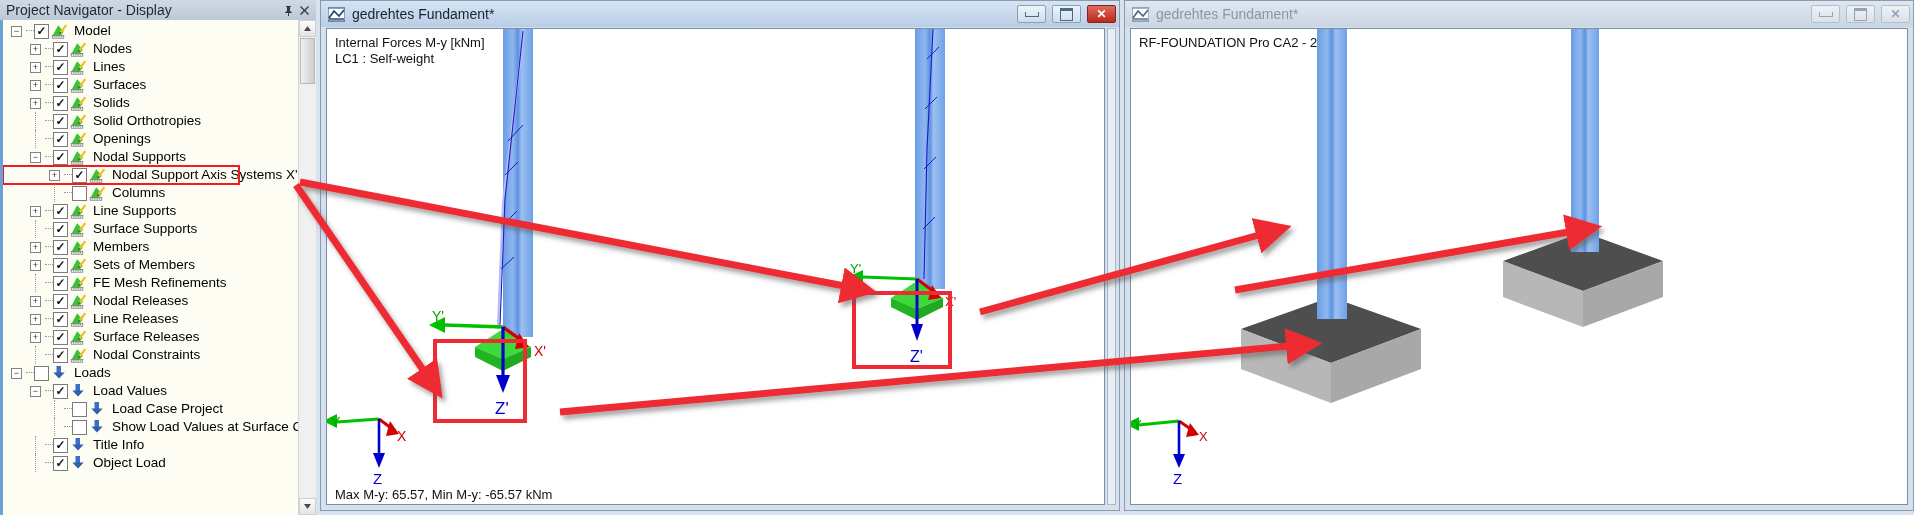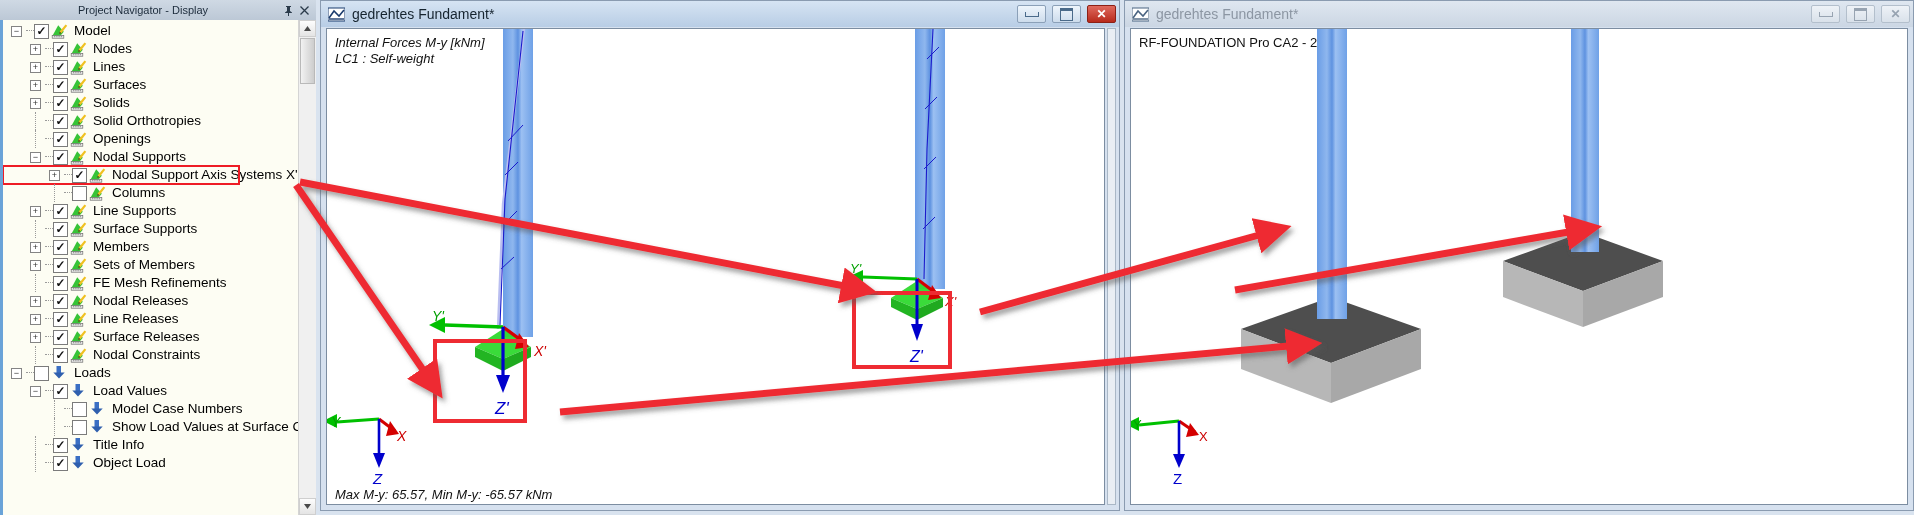--- a/index.html
+++ b/index.html
@@ -21,23 +21,22 @@
   }
   #nav-titlebar{
     height:20px;
     background:linear-gradient(to bottom,#cfd9e4,#bcc8d6);
     border-bottom:1px solid #9aa7b5;
     display:flex;align-items:center;
     padding:0 4px 0 6px;
     position:relative;
   }
   #nav-title{
-    font-size:11px;color:#1b2a3a;white-space:nowrap;
+    font-size:14px;color:#1b2a3a;white-space:nowrap;
     flex:1;
-    text-align:center;
   }
   .nav-btn{
     width:16px;height:15px;display:flex;align-items:center;justify-content:center;
     color:#223; font-size:12px; line-height:1; cursor:pointer;
   }
   #nav-body{
     position:absolute;left:0;top:20px;right:0;bottom:0;
     background:#fdfdf3;
     border-left:3px solid #6aa3d8;
     box-sizing:border-box;
@@ -154,21 +153,21 @@
   .gl-min{width:12px;height:4px;border:1px solid #4a6a8a;border-top:none;}
   .gl-max{width:11px;height:9px;border:1px solid #4a6a8a;border-top-width:3px;}
   .gl-min.dis{border-color:#97a3b1;}
   .gl-max.dis{border-color:#97a3b1;}
 
   .vp-canvas{
     position:absolute;left:5px;right:5px;top:27px;bottom:5px;
     background:#ffffff;border:1px solid #7c8da1;
     overflow:hidden;
   }
-  #vp1 .vp-canvas{right:14px;font-style:italic;}
+  #vp1 .vp-canvas{right:14px;}
   .vp-scroll-v{
     position:absolute;right:3px;top:27px;width:9px;bottom:5px;
     background:#e9eef4;border:1px solid #a9b7c6;box-sizing:border-box;
   }
   .ov-text{
     position:absolute;font-size:13px;color:#111;white-space:pre;
     font-family:"Liberation Sans",sans-serif;
   }
   .vp-svg{position:absolute;left:0;top:0;}
   .ann-svg{position:absolute;left:0;top:0;pointer-events:none;}
@@ -551,21 +550,21 @@
         </div>
         <div class="row">
           <span class="indent" style="width:42px"></span>
           <span class="guide vline"></span>
           <span class="dashlead"></span>
           <span class="chk"></span>
           <span class="ic"><svg width="16" height="15" viewBox="0 0 16 15">
               <rect x="5.5" y="1" width="4.5" height="7" fill="#3b6fc4"></rect>
               <polygon points="2.3,7.5 13.7,7.5 8,13.4" fill="#2f5fae"></polygon>
             </svg></span>
-          <span class="lbl">Model Case Numbers</span>
+          <span class="lbl">Load Case Project</span>
         </div>
         <div class="row">
           <span class="indent" style="width:42px"></span>
           <span class="guide vline"></span>
           <span class="dashlead"></span>
           <span class="chk"></span>
           <span class="ic"><svg width="16" height="15" viewBox="0 0 16 15">
               <rect x="5.5" y="1" width="4.5" height="7" fill="#3b6fc4"></rect>
               <polygon points="2.3,7.5 13.7,7.5 8,13.4" fill="#2f5fae"></polygon>
             </svg></span>

